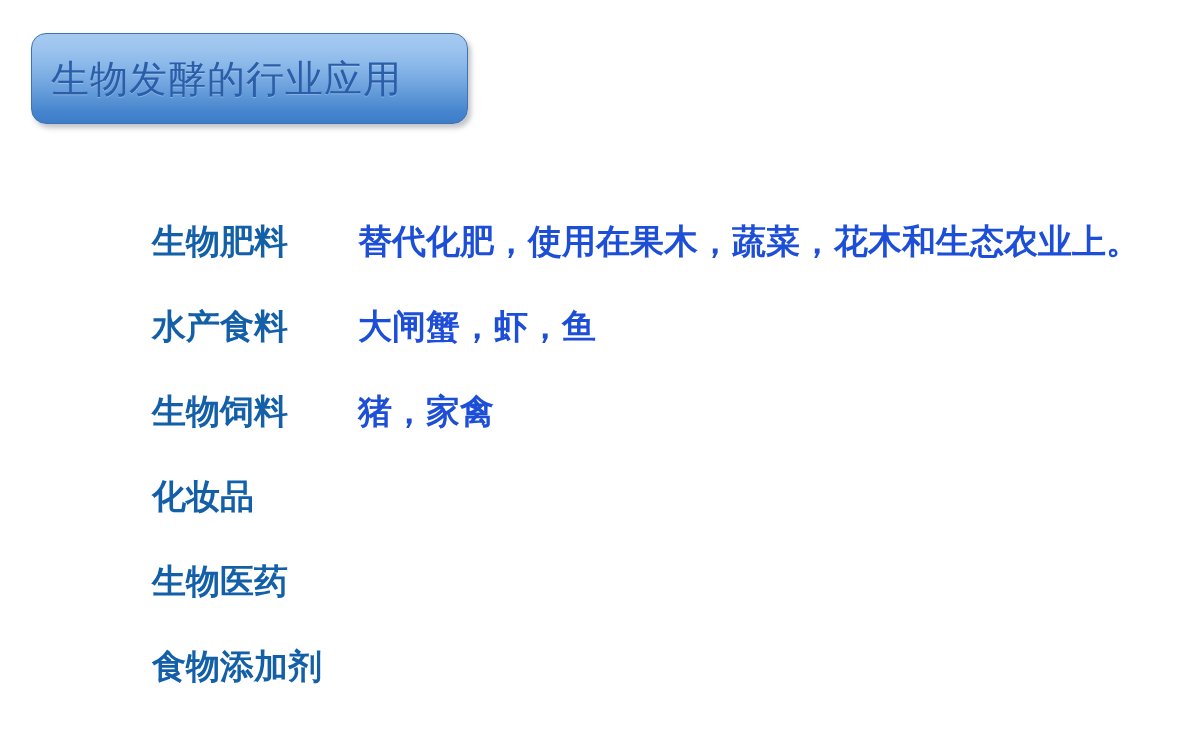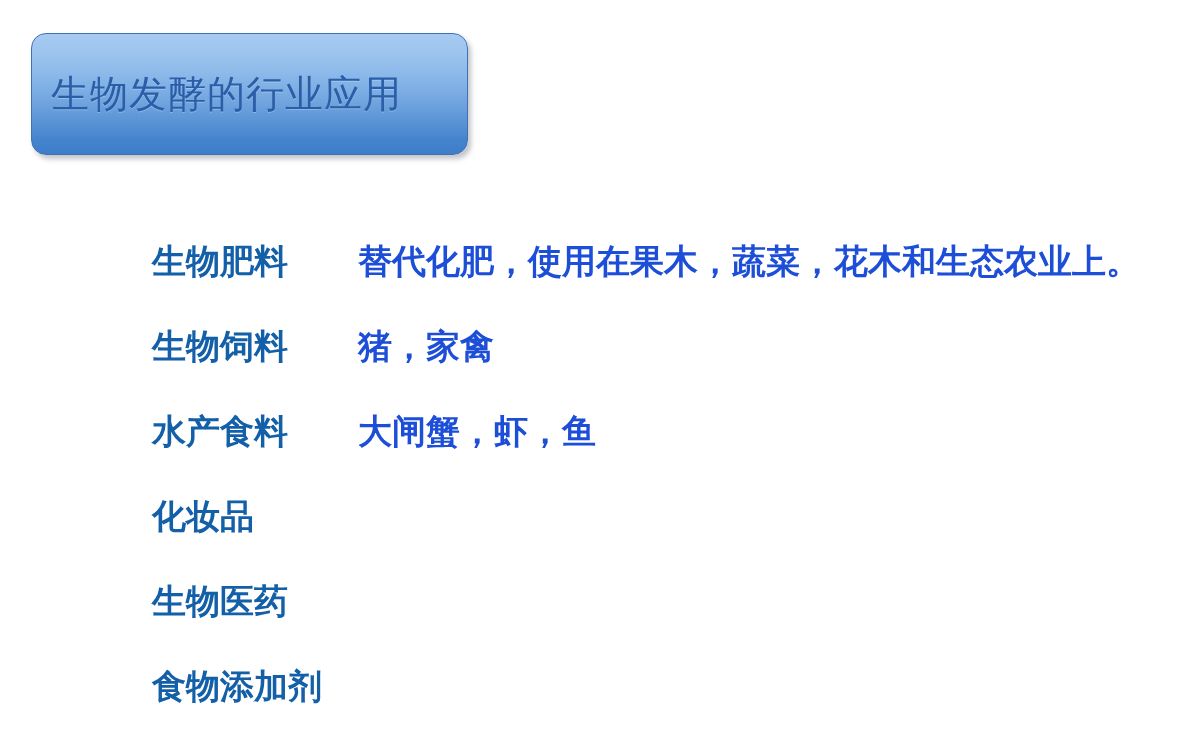--- a/index.html
+++ b/index.html
@@ -25,21 +25,21 @@
     height: 753px;
     background: #ffffff;
   }
 
   
   .title-badge {
     position: absolute;
     left: 31px;
     top: 33px;
     width: 437px;
-    height: 122px;
+    height: 91px;
     box-sizing: border-box;
     border: 1px solid #4171b3;
     border-radius: 15px;
     background: linear-gradient(to bottom,
         #a6cbf1 0%,
         #9ec5ee 14%,
         #8dbaea 32%,
         #77a9e1 52%,
         #5b95d6 72%,
         #4584cd 88%,
@@ -56,21 +56,21 @@
     color: #2b5ea8;
     letter-spacing: 1px;
     white-space: nowrap;
     text-shadow: 0 1px 0 rgba(255,255,255,0.25);
   }
 
   
   .body-list {
     position: absolute;
     left: 152px;
-    top: 244px;
+    top: 224px;
     width: 1040px;
   }
   .body-row {
     display: flex;
     align-items: baseline;
     height: 85px;
     white-space: nowrap;
   }
   .row-label {
     flex: 0 0 auto;
@@ -103,27 +103,27 @@
   </div>
 
   <div class="body-list">
 
     <div class="body-row">
       <span class="row-label">生物肥料</span>
       <span class="row-value">替代化肥，使用在果木，蔬菜，花木和生态农业上。</span>
     </div>
 
     <div class="body-row">
-      <span class="row-label">生物饲料</span>
-      <span class="row-value">猪，家禽</span>
+      <span class="row-label">水产食料</span>
+      <span class="row-value">大闸蟹，虾，鱼</span>
     </div>
 
     <div class="body-row">
-      <span class="row-label">水产食料</span>
-      <span class="row-value">大闸蟹，虾，鱼</span>
+      <span class="row-label">生物饲料</span>
+      <span class="row-value">猪，家禽</span>
     </div>
 
     <div class="body-row">
       <span class="row-label">化妆品</span>
     </div>
 
     <div class="body-row">
       <span class="row-label">生物医药</span>
 
     </div>

